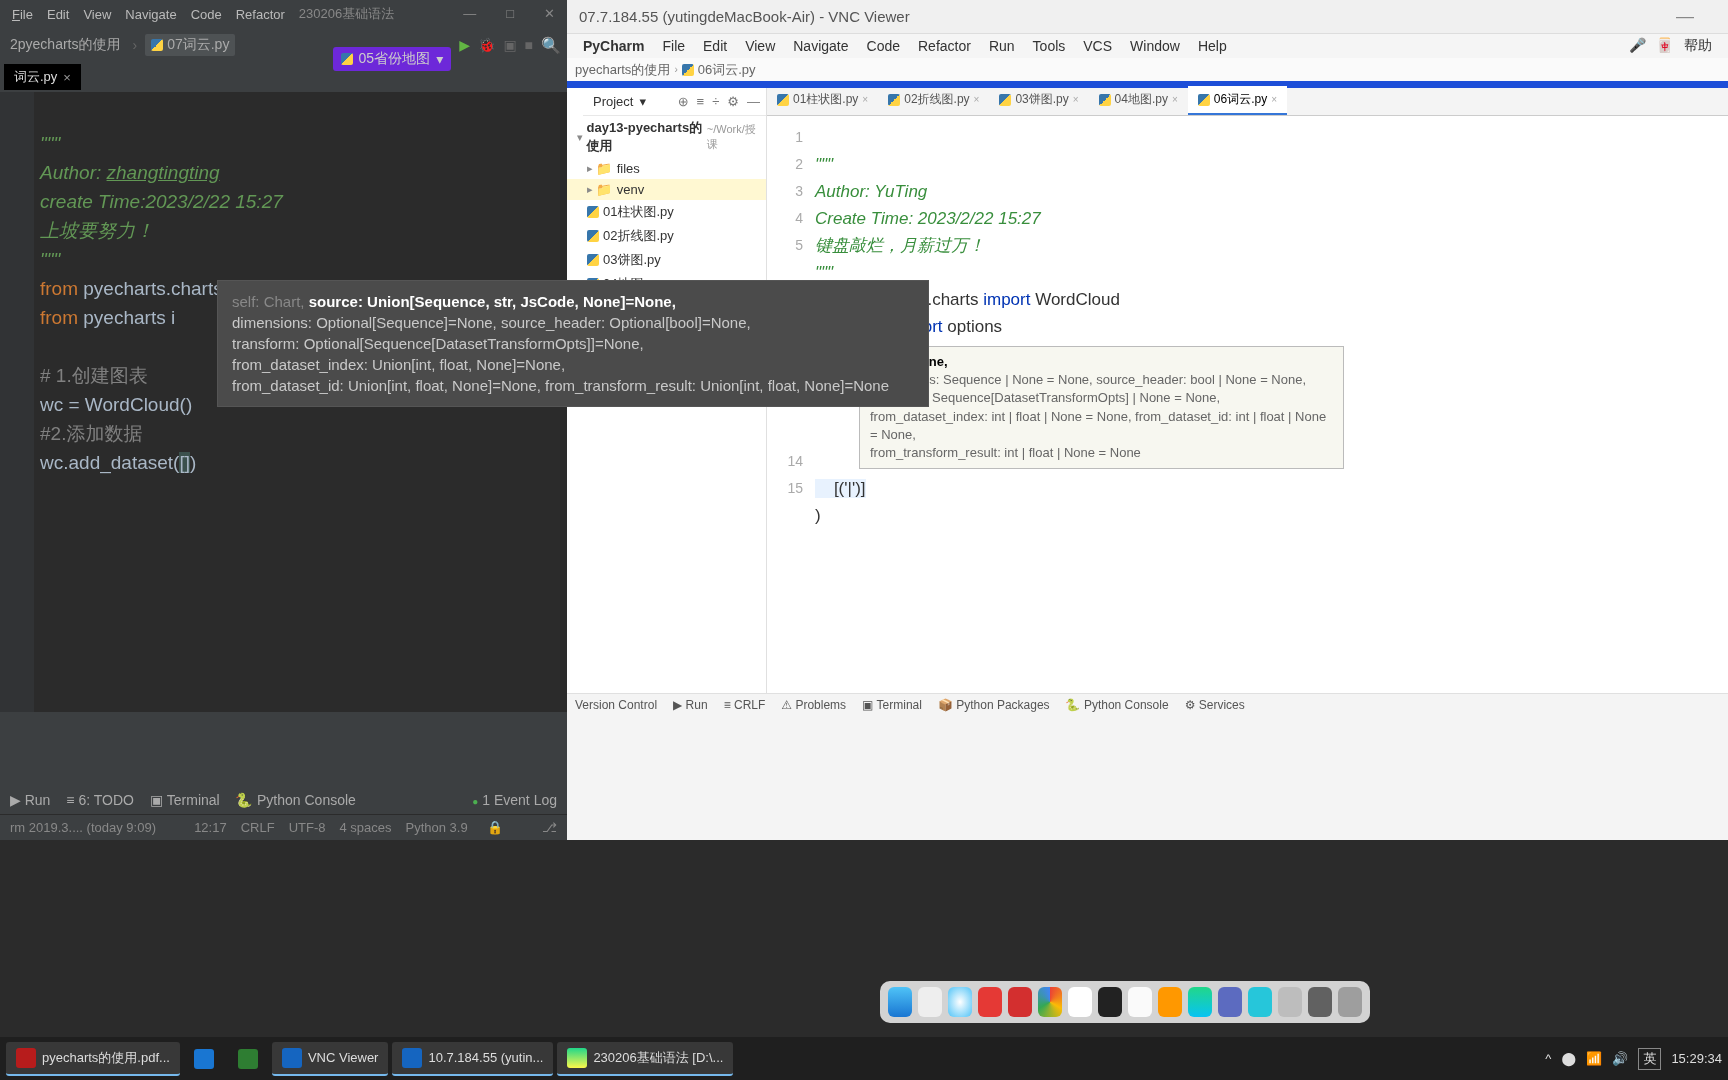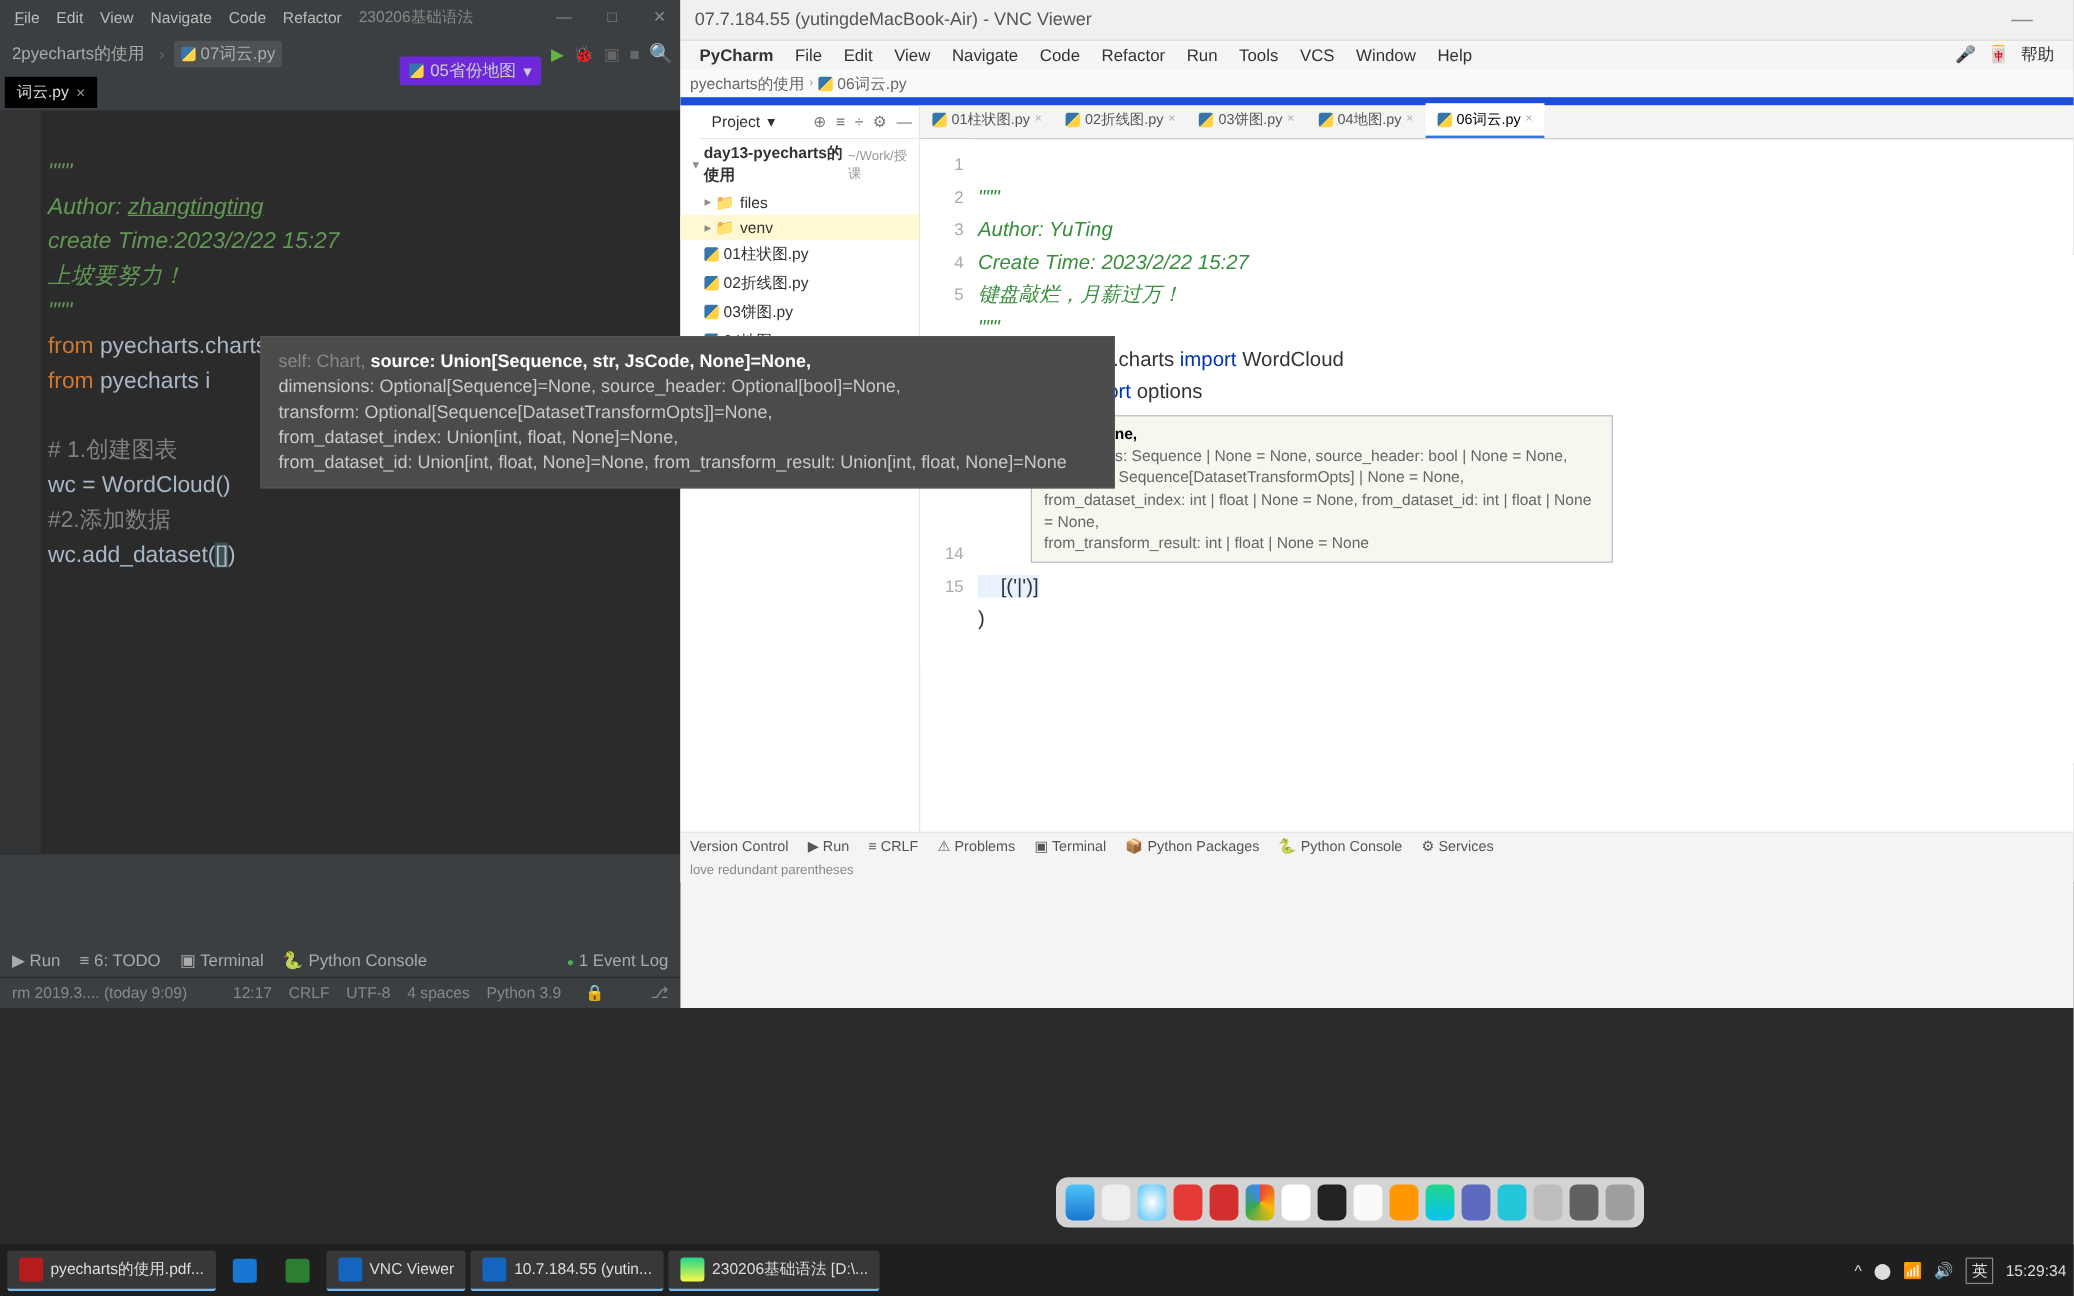--- a/index.html
+++ b/index.html
@@ -355,23 +355,20 @@
   <div class="mac-bottom-bar">
     <span>Version Control</span>
     <span>▶ <span>Run</span></span>
     <span>≡ <span>CRLF</span></span>
     <span>⚠ <span>Problems</span></span>
     <span>▣ <span>Terminal</span></span>
     <span>📦 <span>Python Packages</span></span>
     <span>🐍 <span>Python Console</span></span>
     <span>⚙ <span>Services</span></span>
   </div>
-  <div class="mac-status-msg">
-    <span>love redundant parentheses</span>
-  </div>
 </div>
 
 <div class="mac-dock">
   <div class="dock-item" style="background:linear-gradient(#4fc3f7,#1976d2)"></div>
   <div class="dock-item" style="background:#eee"></div>
   <div class="dock-item" style="background:radial-gradient(#fff,#4fc3f7)"></div>
   <div class="dock-item" style="background:#e53935"></div>
   <div class="dock-item" style="background:#d32f2f"></div>
   <div class="dock-item" style="background:conic-gradient(#ea4335,#fbbc05,#34a853,#4285f4)"></div>
   <div class="dock-item" style="background:#fff"></div>

